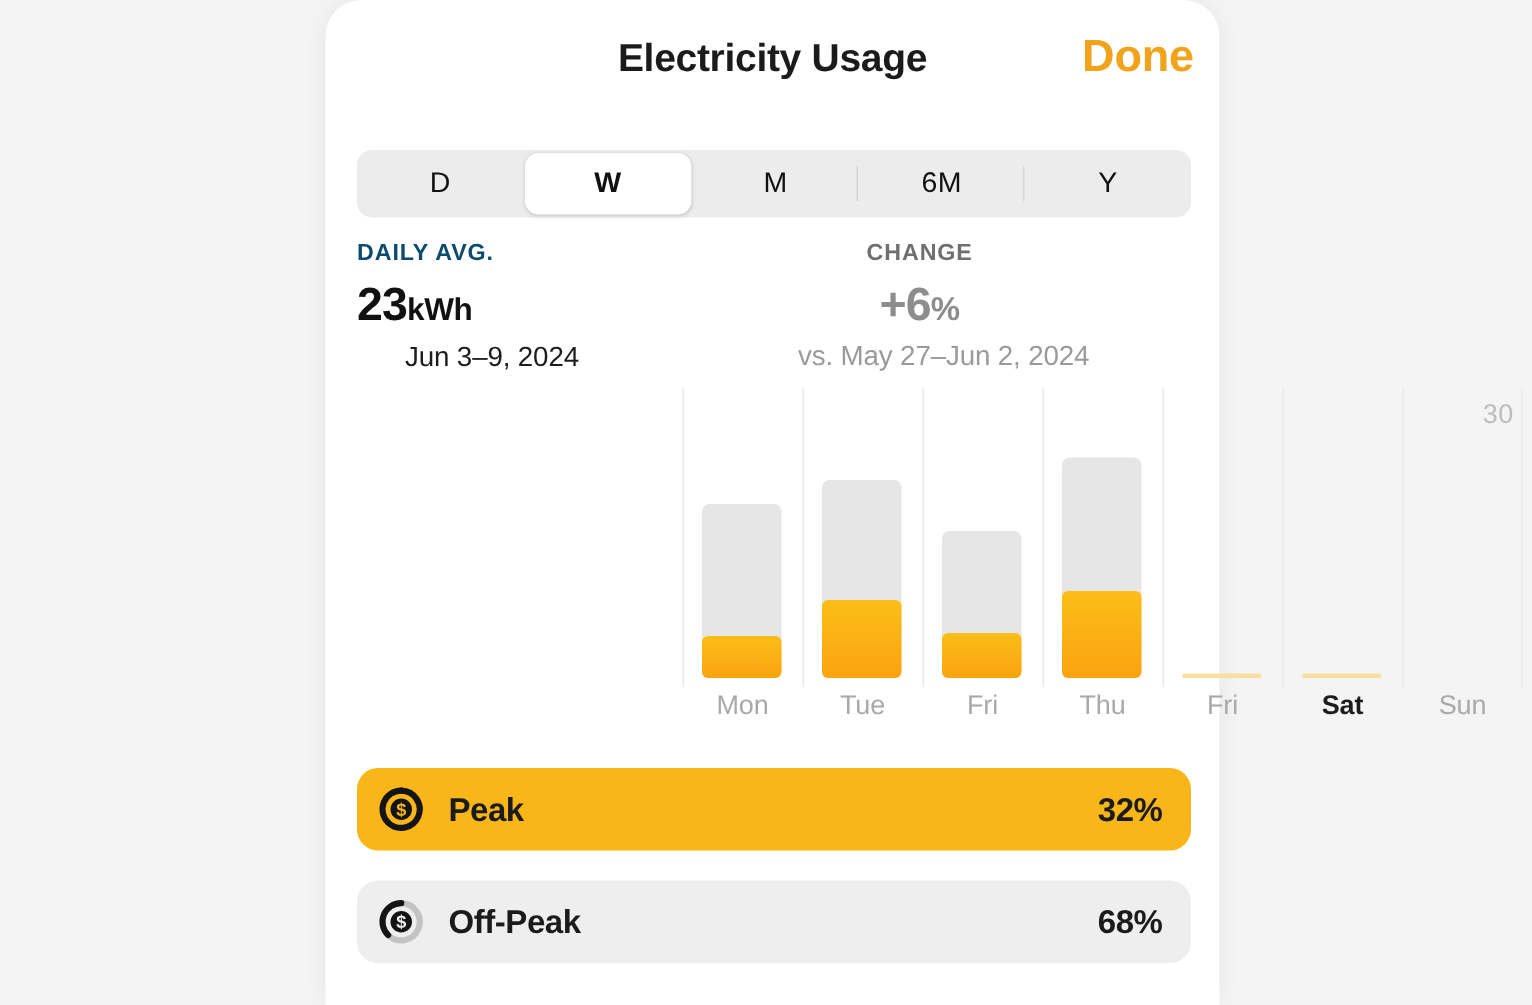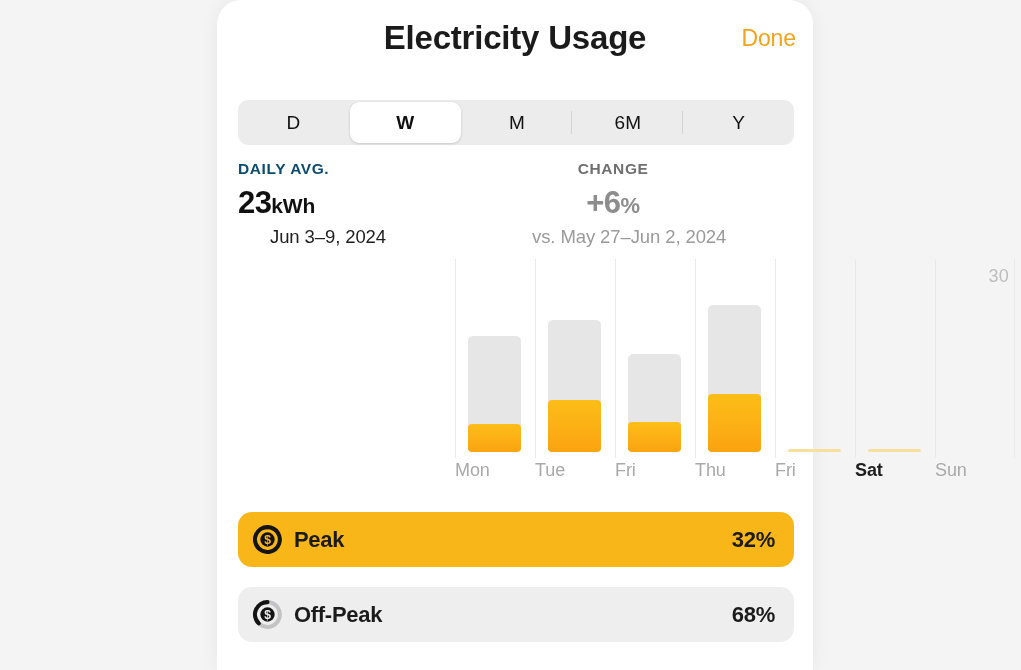--- a/index.html
+++ b/index.html
@@ -22,27 +22,27 @@
     box-shadow: 0 0 18px rgba(0,0,0,0.06);
   }
 
   
   .nav-bar {
     position: absolute; left: 0; top: 14px; width: 596px; height: 48px;
   }
   .nav-title {
     position: absolute; left: 0; top: 0; width: 596px;
     text-align: center;
-    font-size: 33px; font-weight: bold; color: #1b1b1b;
+    font-size: 26px; font-weight: bold; color: #1b1b1b;
     letter-spacing: -0.2px;
     line-height: 48px;
   }
   .nav-done {
     position: absolute; right: 17px; top: 0;
-    font-size: 23px; font-weight: normal; color: #f2a31c;
+    font-size: 30px; font-weight: bold; color: #f2a31c;
     line-height: 48px;
     letter-spacing: -0.1px;
     cursor: pointer;
   }
 
   
   .segmented {
     position: absolute; left: 21px; top: 100px;
     width: 556px; height: 45px;
     background: #ececec;
@@ -108,21 +108,21 @@
   .col {
     position: absolute; top: 0; height: 222px;
     width: 80px;
   }
   .col .gridline {
     position: absolute; left: 0; top: 0; width: 1px; height: 199px;
     background: #e9e9e9;
   }
   .col .daylabel {
     position: absolute; left: 0; bottom: 0; width: 80px;
-    text-align: left;
+    text-align: center;
     font-size: 18px; color: #a9a9a9; letter-spacing: -0.1px;
   }
   .col.today .daylabel { color: #1d1d1d; font-weight: bold; }
   .bar {
     position: absolute;
     width: 53px; left: 13px;
   }
   .bar .total {
     position: absolute; left: 0; width: 53px;
     background: #e6e6e7;
@@ -155,21 +155,21 @@
     border-radius: 14px;
     display: flex; align-items: center;
     margin-bottom: 20px;
     padding: 0 19px 0 14px;
     cursor: pointer;
   }
   .row.peak { background: #f9b618; }
   .row.offpeak { background: #eeeeef; }
   .row .icon { width: 31px; height: 31px; flex: 0 0 31px; }
   .row .name {
-    margin-left: 11px;
+    margin-left: 16px;
     font-size: 22px; font-weight: bold; color: #1b1b1b;
     letter-spacing: -0.3px;
     flex: 1 1 auto;
   }
   .row .pct {
     font-size: 22px; font-weight: bold; color: #1b1b1b;
     letter-spacing: -0.3px;
   }
 </style>
 </head>

